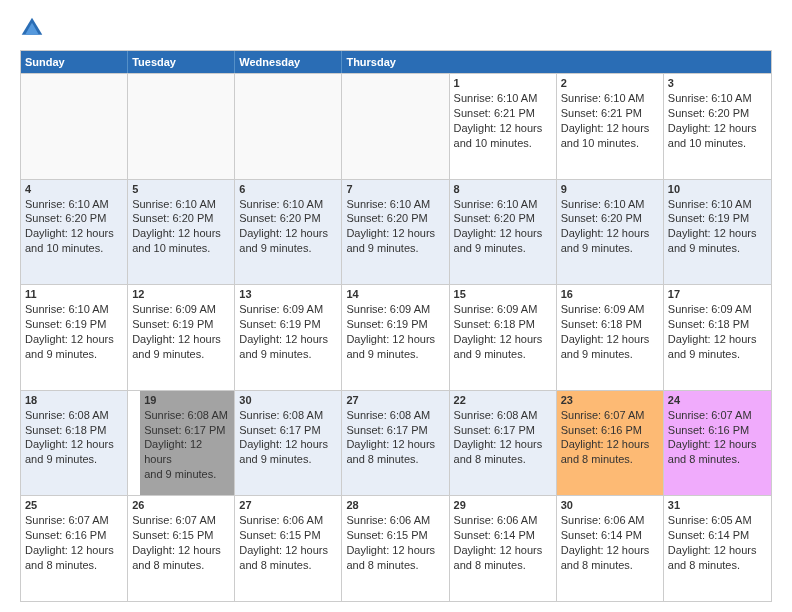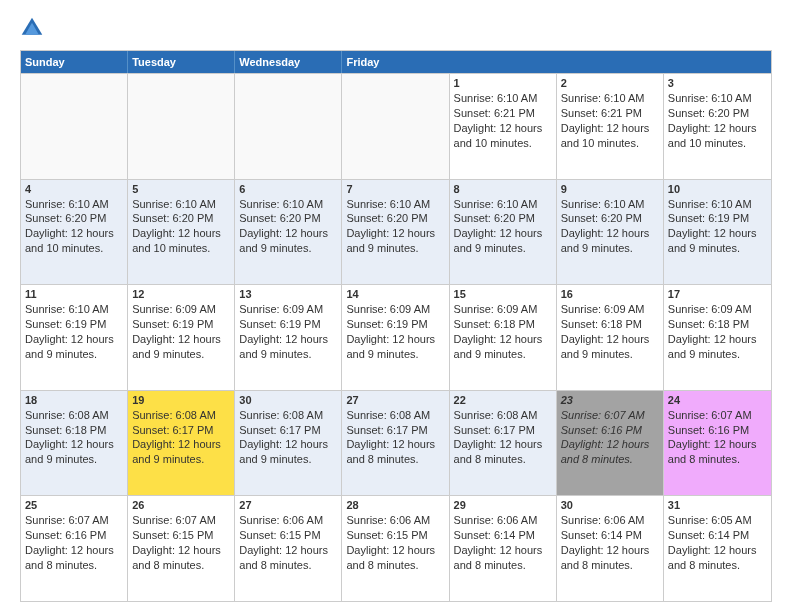--- a/index.html
+++ b/index.html
@@ -135,21 +135,21 @@
       <div class="main-title"></div>
       <div class="subtitle"></div>
     </div>
   </div>
 
   <div class="calendar">
     <div class="calendar-header" id="cal-header">
         <div class="cal-header-cell">Sunday</div>
         <div class="cal-header-cell">Tuesday</div>
         <div class="cal-header-cell">Wednesday</div>
-        <div class="cal-header-cell">Friday</div>
+        <div class="cal-header-cell">Thursday</div>
       </div>
     <div class="calendar-body" id="cal-body">
         <div class="calendar-row">
           <div class="cal-cell empty"></div>
           <div class="cal-cell empty"></div>
           <div class="cal-cell empty"></div>
           <div class="cal-cell empty"></div>
           <div class="cal-cell">
             <div class="day-num">1</div>
             <div class="day-info" style="white-space: pre-line;">Sunrise: 6:10 AM
@@ -275,21 +275,21 @@
           </div>
         </div>
         <div class="calendar-row">
           <div class="cal-cell alt-row" style="background: rgb(232, 238, 247);">
             <div class="day-num">18</div>
             <div class="day-info" style="white-space: pre-line;">Sunrise: 6:08 AM
 Sunset: 6:18 PM
 Daylight: 12 hours
 and 9 minutes.</div>
           </div>
-          <div class="cal-cell alt-row" style="background: #fde047;">
+          <div class="cal-cell alt-row" style="background: #a3a3a3; margin-left: 12px;">
             <div class="day-num">19</div>
             <div class="day-info" style="white-space: pre-line;">Sunrise: 6:08 AM
 Sunset: 6:17 PM
 Daylight: 12 hours
 and 9 minutes.</div>
           </div>
           <div class="cal-cell alt-row" style="background: rgb(232, 238, 247);">
             <div class="day-num">30</div>
             <div class="day-info" style="white-space: pre-line;">Sunrise: 6:08 AM
 Sunset: 6:17 PM
@@ -303,21 +303,21 @@
 Daylight: 12 hours
 and 8 minutes.</div>
           </div>
           <div class="cal-cell alt-row" style="background: rgb(232, 238, 247);">
             <div class="day-num">22</div>
             <div class="day-info" style="white-space: pre-line;">Sunrise: 6:08 AM
 Sunset: 6:17 PM
 Daylight: 12 hours
 and 8 minutes.</div>
           </div>
-          <div class="cal-cell alt-row" style="background: #a3a3a3; font-style: italic;">
+          <div class="cal-cell alt-row" style="background: #fdba74;">
             <div class="day-num">23</div>
             <div class="day-info" style="white-space: pre-line;">Sunrise: 6:07 AM
 Sunset: 6:16 PM
 Daylight: 12 hours
 and 8 minutes.</div>
           </div>
           <div class="cal-cell alt-row" style="background: #f0abfc;">
             <div class="day-num">24</div>
             <div class="day-info" style="white-space: pre-line;">Sunrise: 6:07 AM
 Sunset: 6:16 PM

